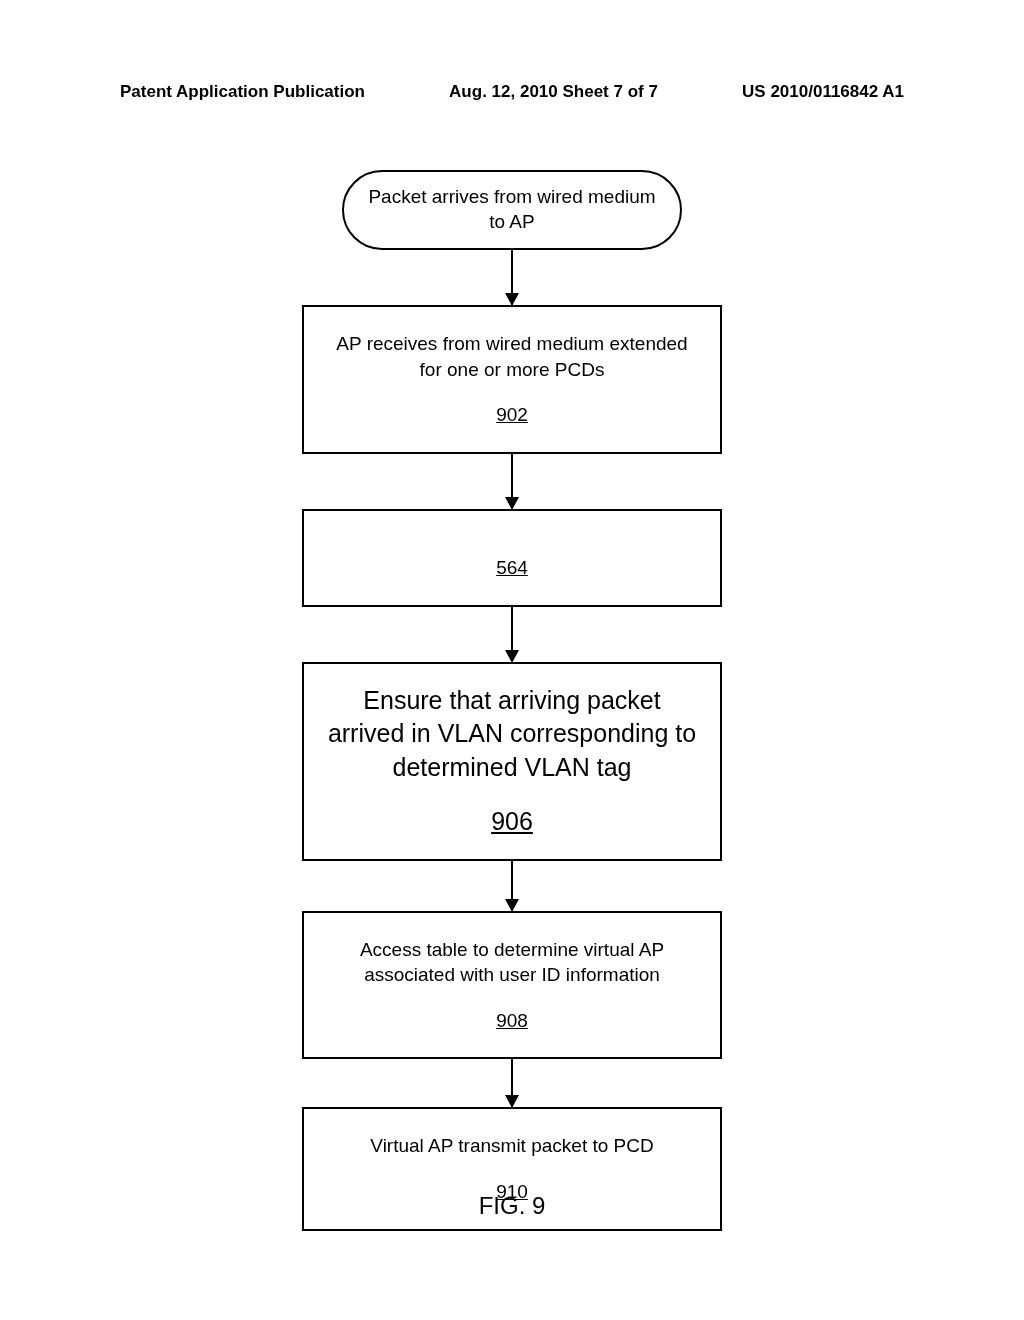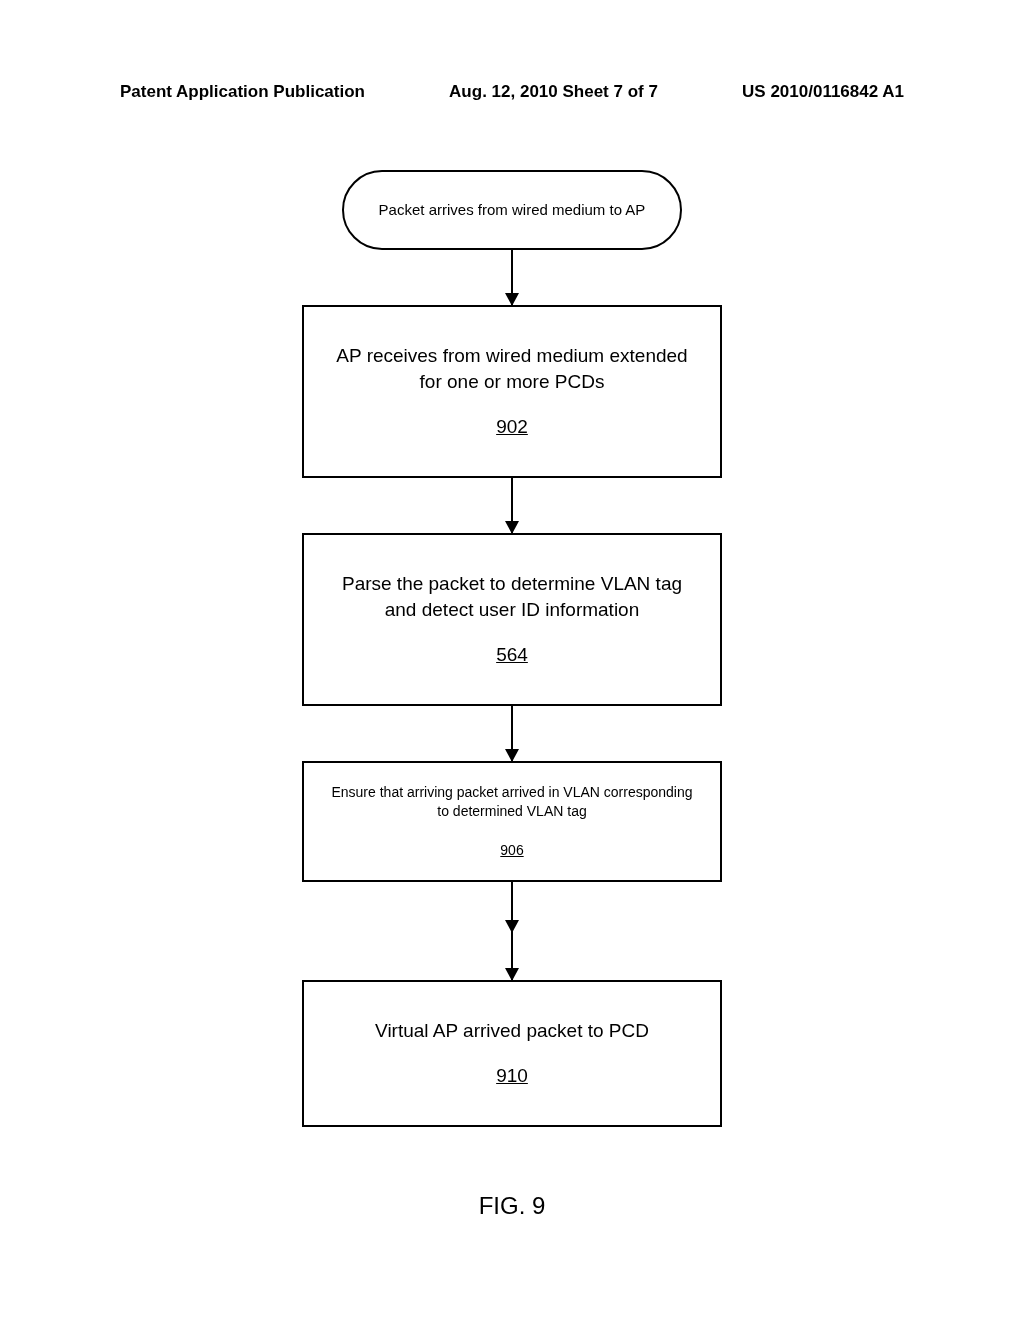--- a/index.html
+++ b/index.html
@@ -54,47 +54,47 @@
     .terminator {
       width: 340px;
       height: 80px;
       border: 2.5px solid #000;
       border-radius: 40px;
       display: flex;
       flex-direction: column;
       justify-content: center;
       align-items: center;
       text-align: center;
-      font-size: 15px;
+      font-size: 19px;
       padding: 19px 20px;
       line-height: 1.3;
     }
     
     .process-box {
       width: 420px;
       border: 2.5px solid #000;
       display: flex;
       flex-direction: column;
       justify-content: center;
       align-items: center;
       text-align: center;
       font-size: 19px;
-      padding: 36px 22px;
+      padding: 24px 22px;
       line-height: 1.35;
     }
     
     .process-box-tall {
       width: 420px;
       border: 2.5px solid #000;
       display: flex;
       flex-direction: column;
       justify-content: center;
       align-items: center;
       text-align: center;
-      font-size: 14px;
+      font-size: 25px;
       padding: 20px 22px;
       line-height: 1.35;
     }
     
     .ref-num {
       text-decoration: underline;
       margin-top: 20px;
     }
     
     .arrow-connector {
@@ -155,36 +155,39 @@
   <div class="arrow-connector arrow-55"></div>
 
   <div class="process-box">
     <span>AP receives from wired medium extended for one or more PCDs</span>
     <span class="ref-num">902</span>
   </div>
 
   <div class="arrow-connector arrow-55"></div>
 
   <div class="process-box">
-    <span>Parse the packet to determine VLAN tag and detect user ID information</span>
     <span class="ref-num">564</span>
   </div>
 
   <div class="arrow-connector arrow-55"></div>
 
   <div class="process-box-tall">
     <span>Ensure that arriving packet arrived in VLAN corresponding to determined VLAN tag</span>
     <span class="ref-num">906</span>
   </div>
 
   <div class="arrow-connector arrow-50"></div>
 
+  <div class="process-box">
+    <span>Access table to determine virtual AP associated with user ID information</span>
+    <span class="ref-num">908</span>
+  </div>
 
   <div class="arrow-connector arrow-48"></div>
 
   <div class="process-box">
-    <span>Virtual AP arrived packet to PCD</span>
+    <span>Virtual AP transmit packet to PCD</span>
     <span class="ref-num">910</span>
   </div>
 
 </div>
 
 <div class="figure-label">FIG. 9</div>
 
 </body></html>

